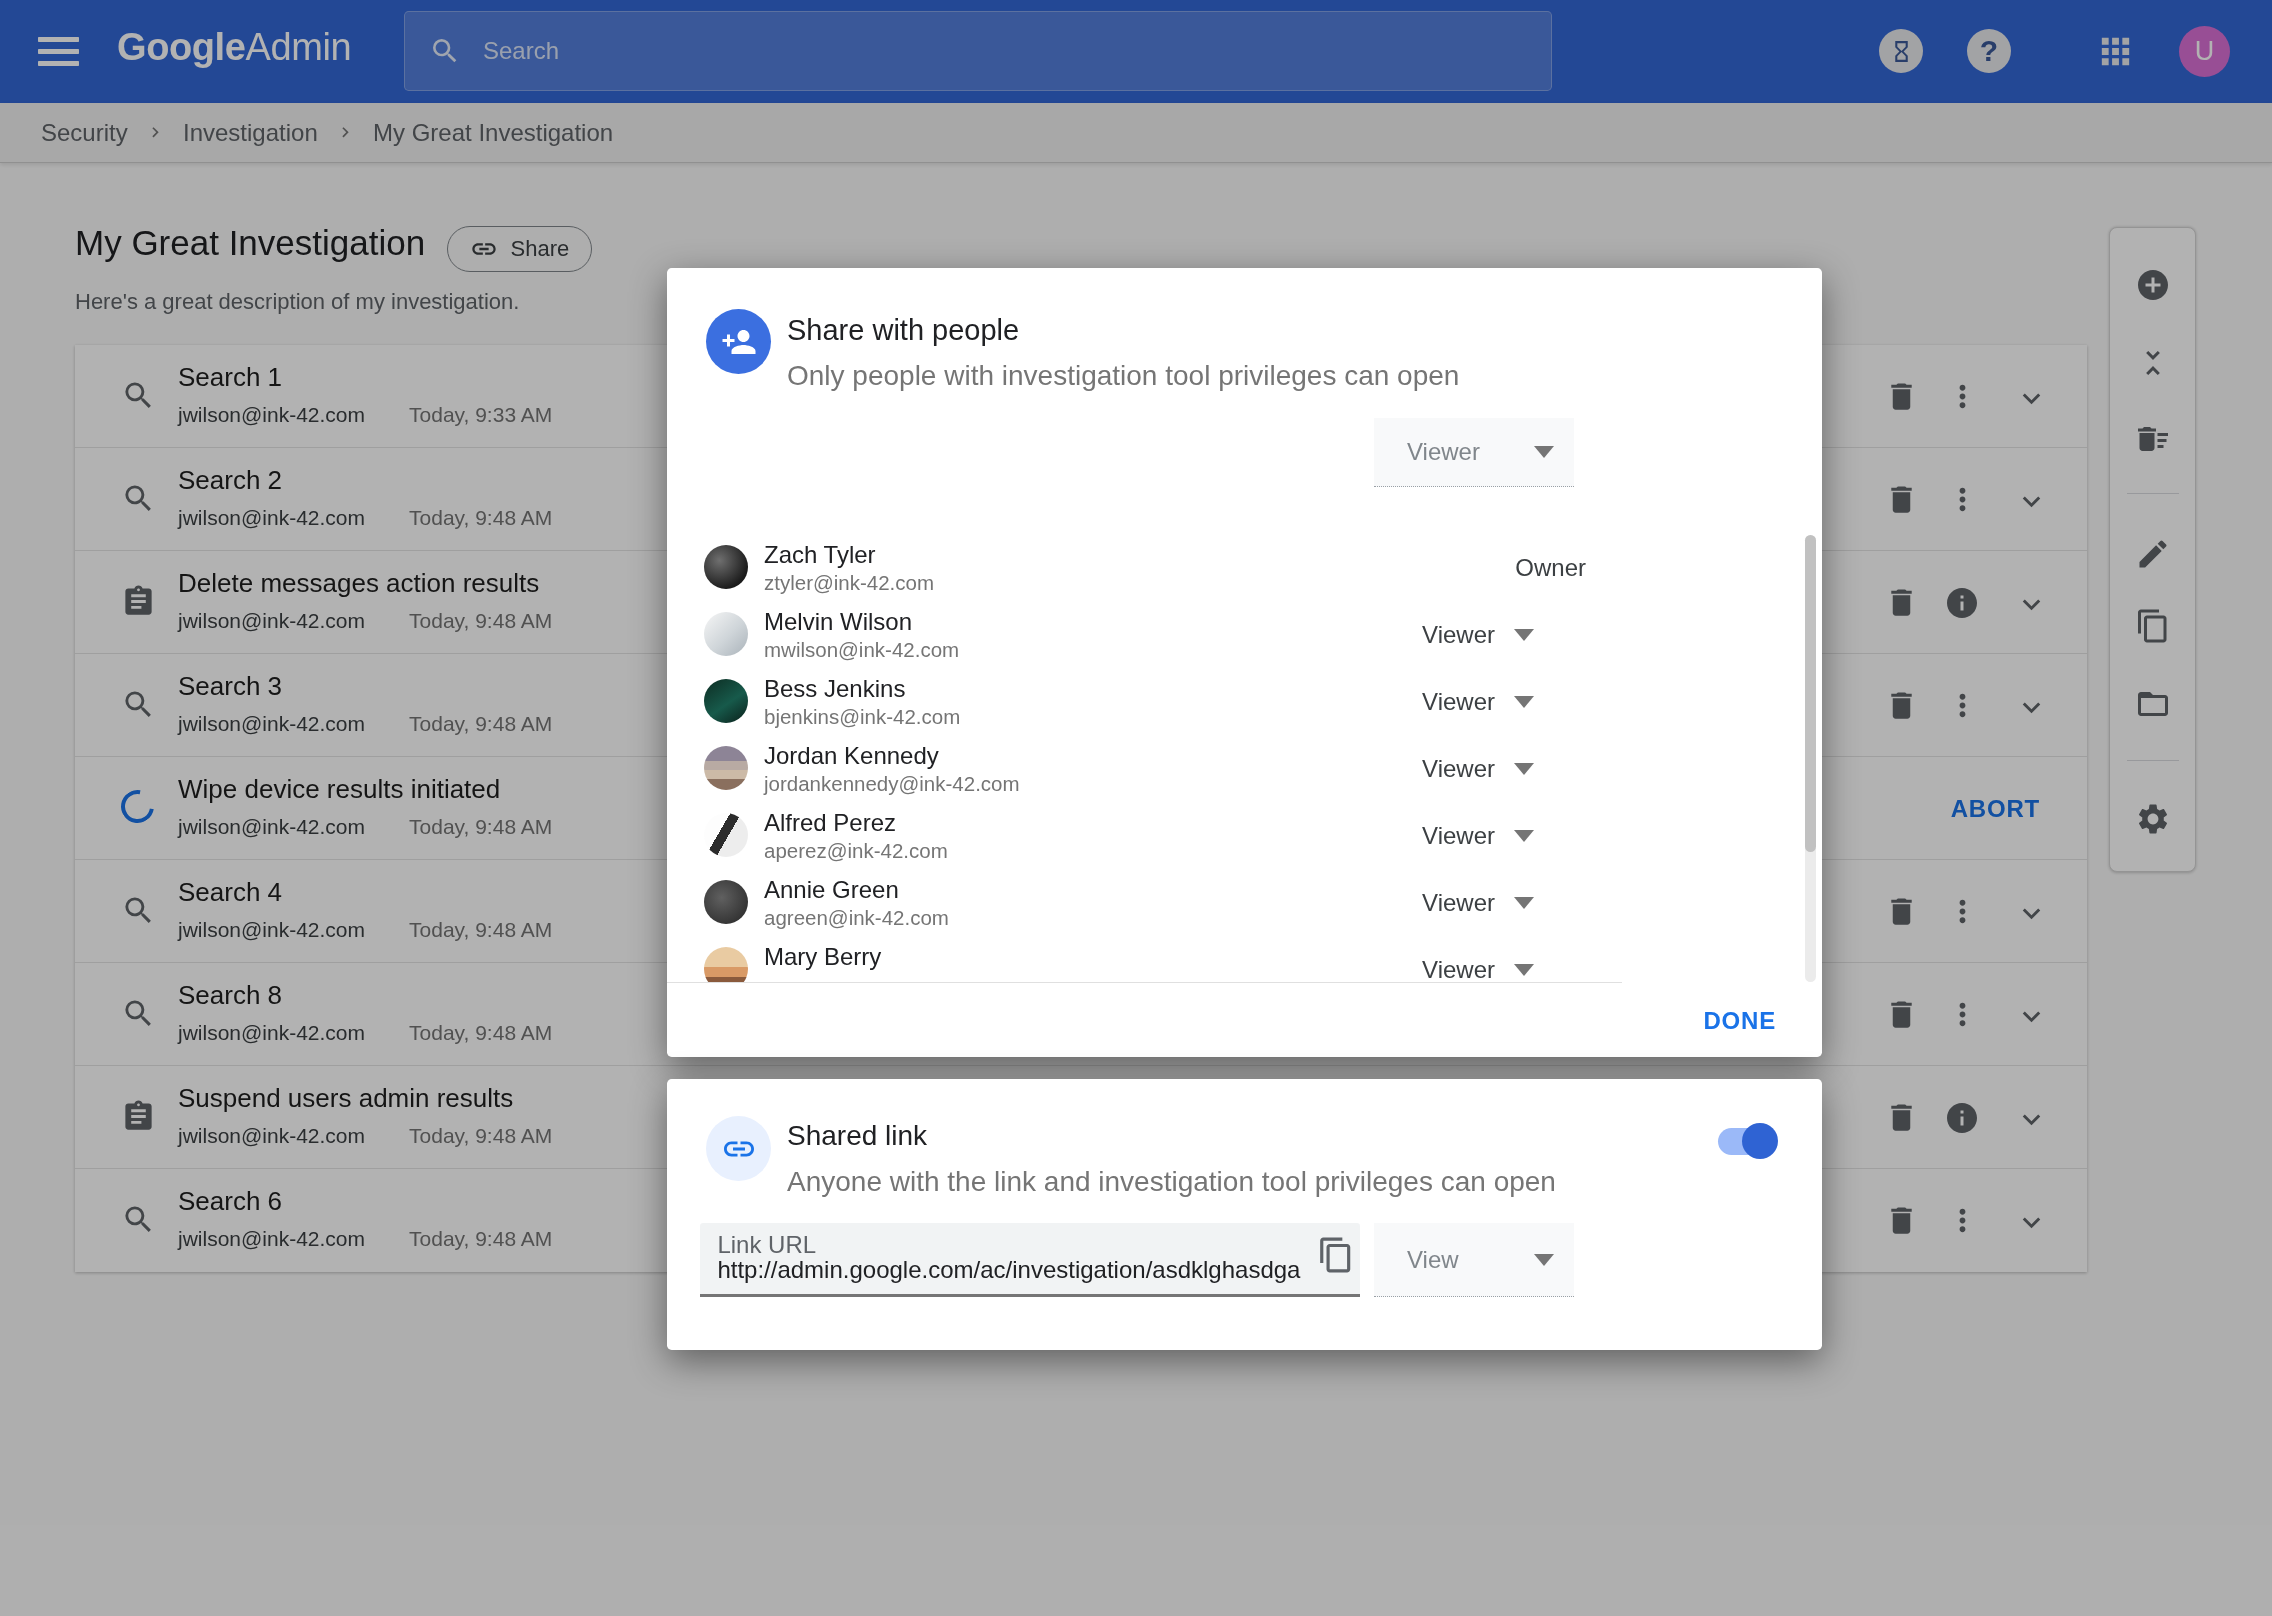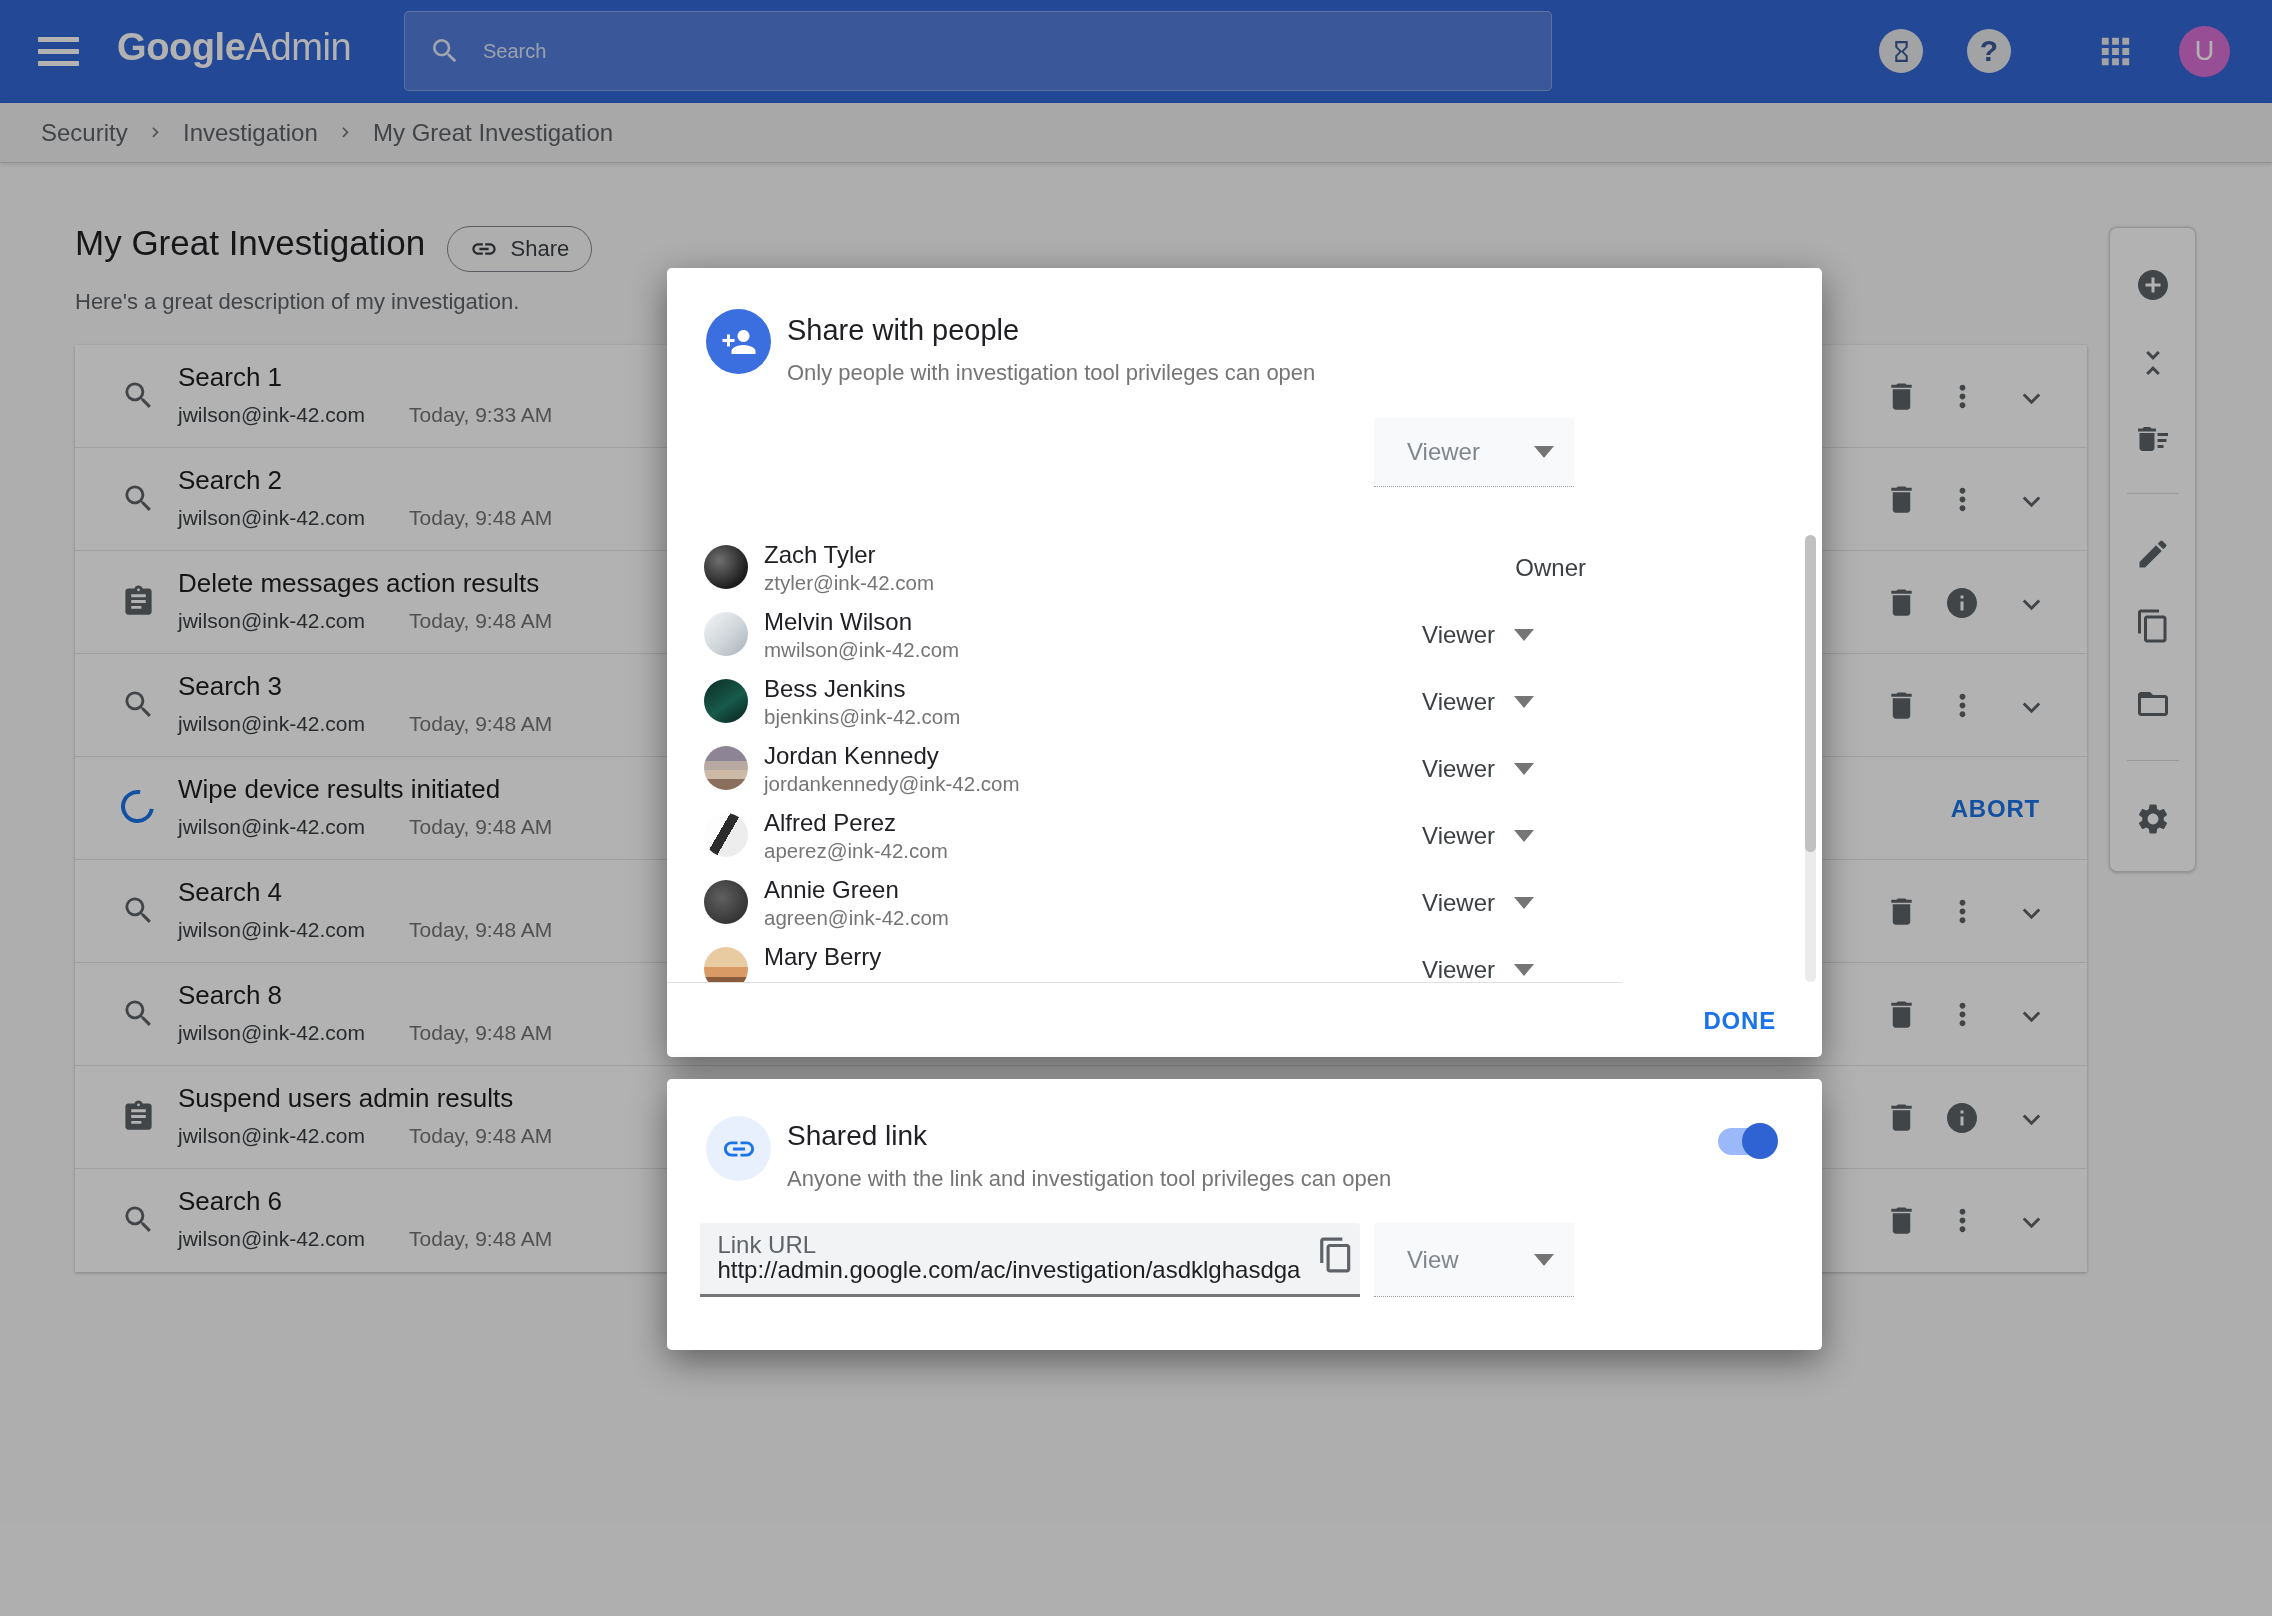--- a/index.html
+++ b/index.html
@@ -14,21 +14,21 @@
   svg { display:block; }
 
   
   .topbar { position:absolute; left:0; top:0; width:2273px; height:103px; background:#3367d6; z-index:1; }
   .hamburger { position:absolute; left:38px; top:31px; width:41px; height:41px; display:flex; flex-direction:column; justify-content:center; gap:7px; cursor:pointer; }
   .hamburger i { display:block; height:4.7px; background:#fff; border-radius:0.8px; }
   .logo { position:absolute; left:117px; top:26px; font-size:38px; color:#fff; letter-spacing:-0.4px; white-space:nowrap; }
   .logo .g { font-weight:700; }
   .logo .a { font-weight:400; }
   .searchbox { position:absolute; left:404px; top:11px; width:1148px; height:80px; background:rgba(255,255,255,0.16); border:0.8px solid rgba(255,255,255,0.28); border-radius:4.7px; display:flex; align-items:center; padding:0 24px; cursor:text; }
-  .searchbox .ph { color:rgba(255,255,255,0.8); font-size:20px; margin-left:22px; }
+  .searchbox .ph { color:rgba(255,255,255,0.8); font-size:24px; margin-left:22px; }
   .tb-circle { position:absolute; top:29px; width:44px; height:44px; border-radius:50%; background:#e8eaed; display:flex; align-items:center; justify-content:center; cursor:pointer; }
   .tb-hourglass { left:1879px; color:#3b5998; }
   .tb-help { left:1967px; color:#3b5998; font-size:30px; font-weight:700; }
   .tb-grid { position:absolute; left:2095px; top:31px; width:41px; height:41px; color:#e8eaed; cursor:pointer; }
   .tb-avatar { position:absolute; left:2179px; top:26px; width:51px; height:51px; border-radius:50%; background:#da70d6; color:#fff; font-size:27px; display:flex; align-items:center; justify-content:center; cursor:pointer; }
 
   
   .breadcrumb { position:absolute; left:0; top:103px; width:2273px; height:60px; background:#f1f1f1; border-bottom:0.8px solid #cfcfcf; box-shadow:0 2.4px 4px rgba(0,0,0,0.10); display:flex; align-items:center; padding:0 41px; z-index:1; font-size:24px; color:#5f6368; }
   .breadcrumb .sep { margin:0 17.4px; color:#757575; }
   .breadcrumb .crumb { cursor:pointer; }
@@ -62,21 +62,21 @@
   .scrim { position:absolute; inset:0; background:rgba(0,0,0,0.30); z-index:5; }
 
   
   .dialog { position:absolute; left:667px; width:1155px; background:#fff; border-radius:4.7px; box-shadow:0 11px 36px rgba(0,0,0,0.45); z-index:10; }
   .dlg-share { top:268px; height:789px; }
   .dlg-link { top:1079px; height:271px; }
   .dlg-icon { position:absolute; left:39px; top:41px; width:65px; height:65px; border-radius:50%; display:flex; align-items:center; justify-content:center; }
   .dlg-icon.blue { background:#3b6fe0; color:#fff; }
   .dlg-icon.lblue { background:#e8f0fe; color:#1a73e8; top:37px; }
   .dlg-title { position:absolute; left:120px; top:46px; font-size:29px; color:#202124; }
-  .dlg-sub { position:absolute; left:120px; top:92px; font-size:22px; color:#757575; }
+  .dlg-sub { position:absolute; left:120px; top:92px; font-size:28px; color:#757575; }
 
   .user-field { position:absolute; left:33px; top:150px; width:660px; height:69px; background:#f1f3f4; border:none; border-bottom:3.2px solid #5f6368; border-radius:3.2px 3.2px 0 0; font-size:24px; padding:0 19px; color:#202124; font-family:"Liberation Sans", sans-serif; outline:none; }
   .user-field::placeholder { color:#5f6368; }
   .dropdown { position:absolute; left:707px; top:150px; width:200px; height:69px; background:#f8f9fa; border-bottom:1.6px dotted #9aa0a6; display:flex; align-items:center; cursor:pointer; }
   .dropdown .lbl { margin-left:33px; font-size:24px; color:#80868b; }
   .caret { width:0; height:0; border-left:10.3px solid transparent; border-right:10.3px solid transparent; border-top:12.6px solid #757575; }
   .dropdown .caret { position:absolute; right:20.5px; }
 
   .people { position:absolute; left:0; top:267px; width:955px; height:447px; overflow:hidden; }
   .person { position:relative; height:67px; }

